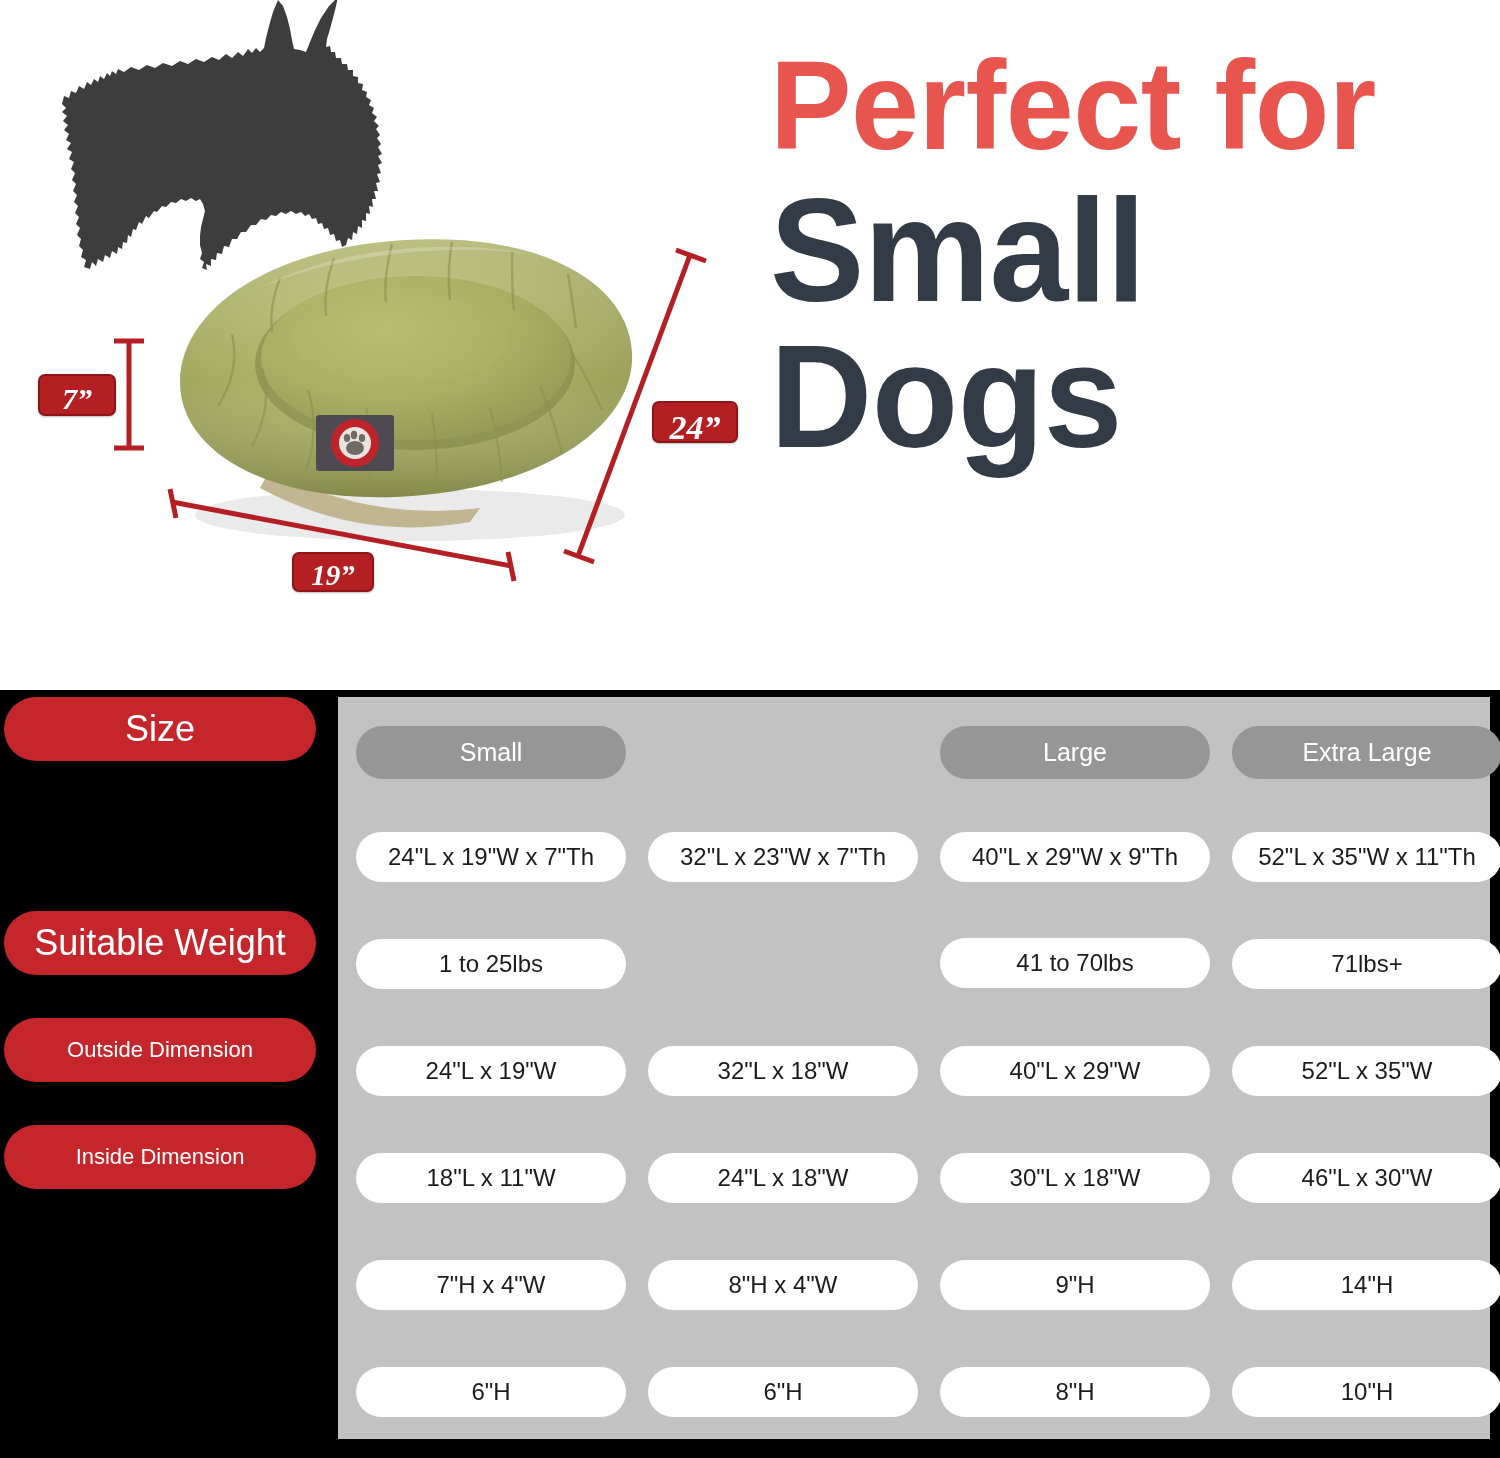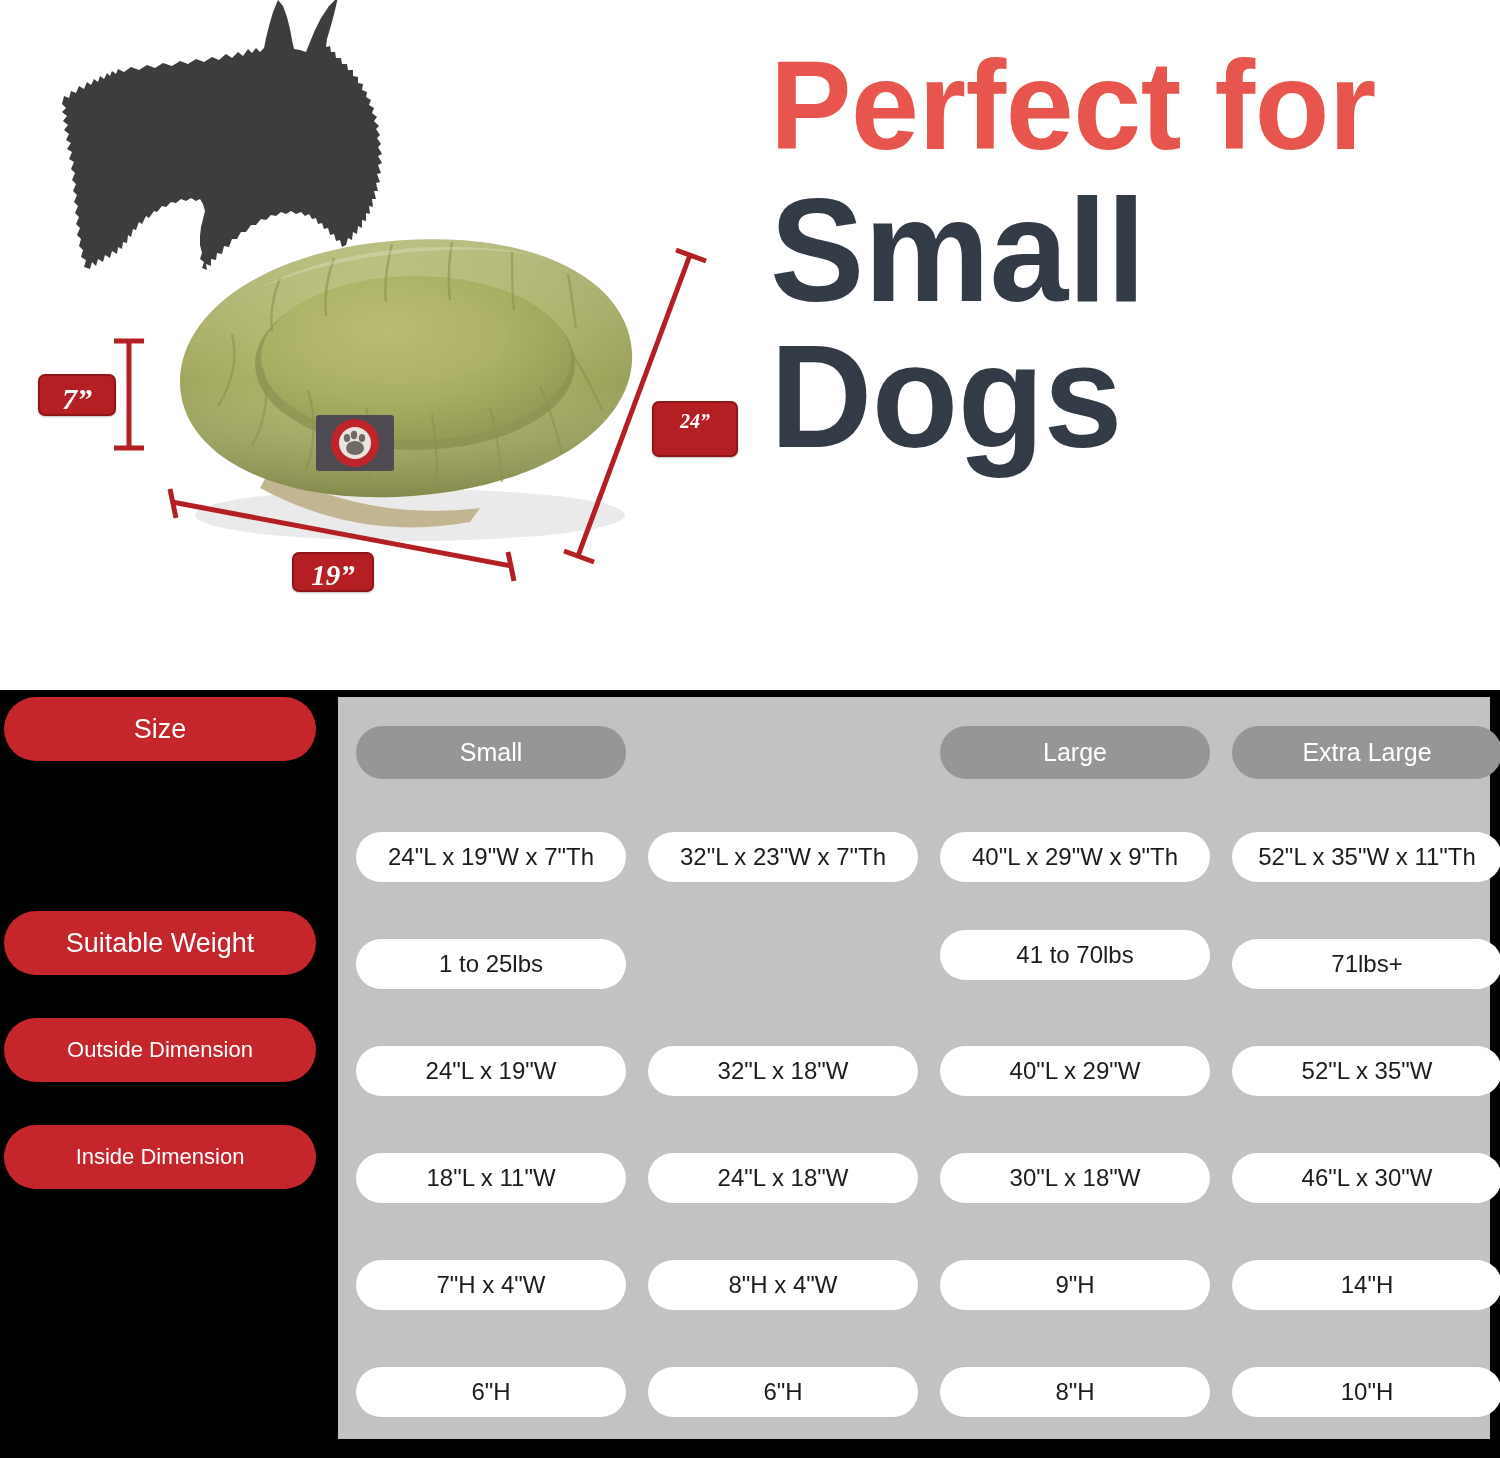--- a/index.html
+++ b/index.html
@@ -94,22 +94,22 @@
     white-space: nowrap;
   }
   #dim-7 {
     left: 38px; top: 374px;
     width: 78px; height: 42px;
     font-size: 30px;
     padding-top: 8px;
   }
   #dim-24 {
     left: 652px; top: 401px;
-    width: 86px; height: 56px;
-    font-size: 20px;
+    width: 86px; height: 42px;
+    font-size: 34px;
     padding-top: 8px;
   }
   #dim-19 {
     left: 292px; top: 552px;
     width: 82px; height: 40px;
     font-size: 29px;
     padding-top: 7px;
   }
 
   
@@ -129,21 +129,21 @@
   }
 
   .label-pill {
     position: absolute;
     left: 0;
     width: 312px;
     height: 64px;
     background: #c4262c;
     border-radius: 34px;
     color: #ffffff;
-    font-size: 27px;
+    font-size: 36px;
     font-weight: 400;
     display: flex;
     align-items: center;
     justify-content: center;
     text-align: center;
     box-shadow: 0 1px 2px rgba(0,0,0,0.22);
   }
   .label-pill.wide { font-size: 22px; }
 
   .cell {
@@ -322,21 +322,21 @@
     <div class="cell head col-0" style="top:29px">Small</div>
     <div class="cell head col-2" style="top:29px">Large</div>
     <div class="cell head col-3" style="top:29px">Extra Large</div>
 
     <div class="cell col-0" style="top:135px">24"L x 19"W x 7"Th</div>
     <div class="cell col-1" style="top:135px">32"L x 23"W x 7"Th</div>
     <div class="cell col-2" style="top:135px">40"L x 29"W x 9"Th</div>
     <div class="cell col-3" style="top:135px">52"L x 35"W x 11"Th</div>
 
     <div class="cell col-0" style="top:242px">1 to 25lbs</div>
-    <div class="cell col-2" style="top:233px">41 to 70lbs</div>
+    <div class="cell col-2" style="top:241px">41 to 70lbs</div>
     <div class="cell col-3" style="top:242px">71lbs+</div>
 
     <div class="cell col-0" style="top:349px">24"L x 19"W</div>
     <div class="cell col-1" style="top:349px">32"L x 18"W</div>
     <div class="cell col-2" style="top:349px">40"L x 29"W</div>
     <div class="cell col-3" style="top:349px">52"L x 35"W</div>
 
     <div class="cell col-0" style="top:456px">18"L x 11"W</div>
     <div class="cell col-1" style="top:456px">24"L x 18"W</div>
     <div class="cell col-2" style="top:456px">30"L x 18"W</div>

